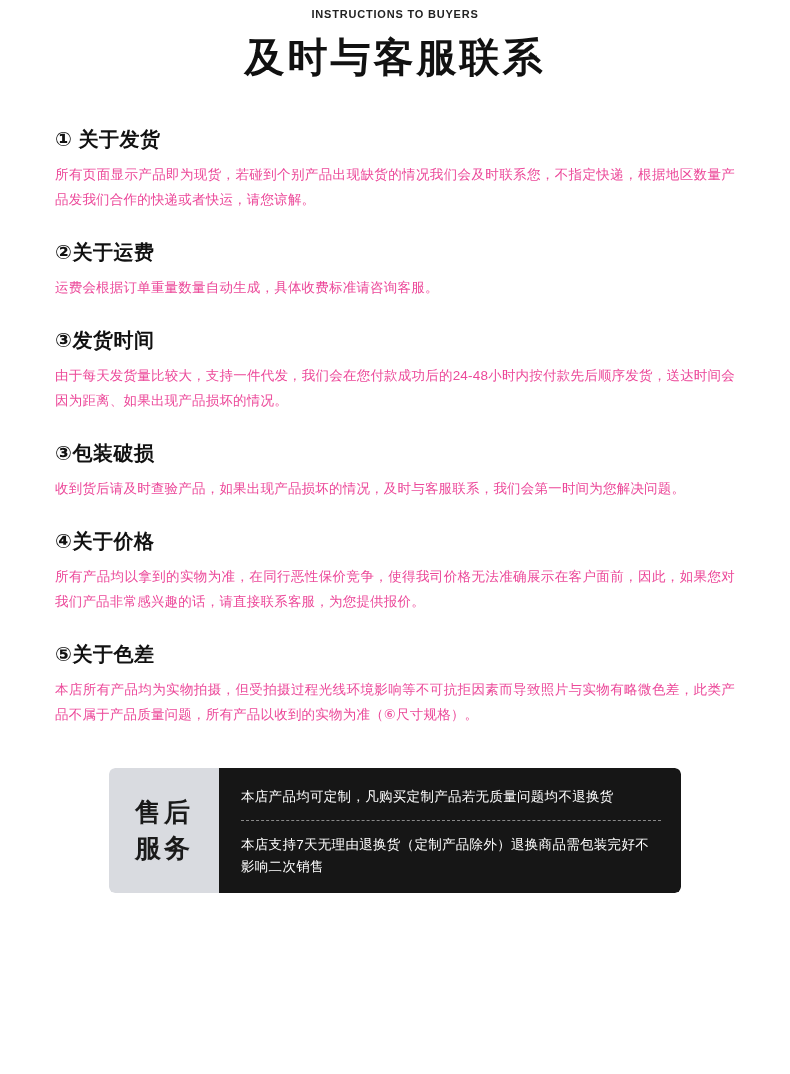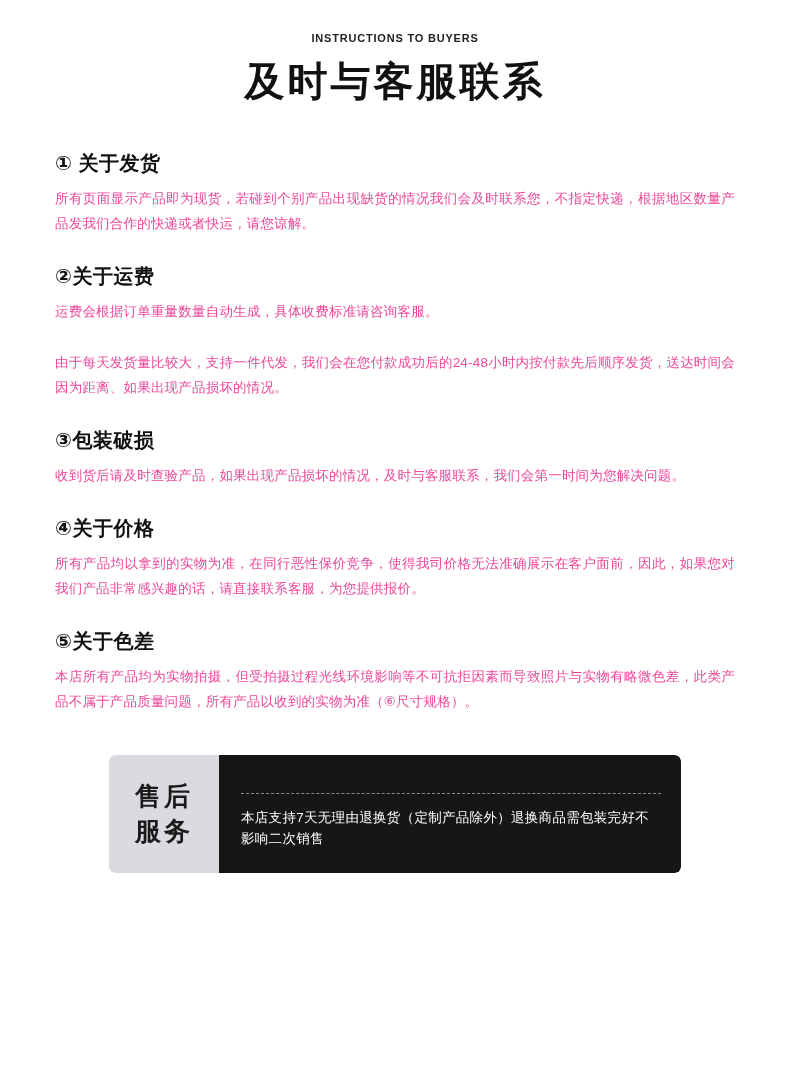--- a/index.html
+++ b/index.html
@@ -19,21 +19,21 @@
     min-height: 1074px;
     position: relative;
     padding: 0;
   }
   .eyebrow {
     text-align: center;
     font-size: 11px;
     letter-spacing: 0.8px;
     color: #222;
     font-weight: 700;
-    padding-top: 32px;
+    padding-top: 8px;
   }
   .main-title {
     text-align: center;
     font-size: 40px;
     font-weight: 700;
     letter-spacing: 3px;
     color: #111;
     margin-top: 14px;
     margin-bottom: 0;
     line-height: 1.15;
@@ -125,20 +125,21 @@
       <div class="section-heading">① 关于发货</div>
       <div class="section-body">所有页面显示产品即为现货，若碰到个别产品出现缺货的情况我们会及时联系您，不指定快递，根据地区数量产品发我们合作的快递或者快运，请您谅解。</div>
     </div>
 
     <div class="section">
       <div class="section-heading">②关于运费</div>
       <div class="section-body">运费会根据订单重量数量自动生成，具体收费标准请咨询客服。</div>
     </div>
 
     <div class="section">
+      <div class="section-heading">③发货时间</div>
       <div class="section-body">由于每天发货量比较大，支持一件代发，我们会在您付款成功后的24-48小时内按付款先后顺序发货，送达时间会因为距离、如果出现产品损坏的情况。</div>
     </div>
 
     <div class="section">
       <div class="section-heading">③包装破损</div>
       <div class="section-body">收到货后请及时查验产品，如果出现产品损坏的情况，及时与客服联系，我们会第一时间为您解决问题。</div>
     </div>
 
     <div class="section">
       <div class="section-heading">④关于价格</div>
@@ -153,19 +154,20 @@
 
   </div>
 
   <div class="footer-wrap">
     <div class="footer-box">
       <div class="footer-left">
         <span>售后</span>
         <span>服务</span>
       </div>
       <div class="footer-right">
+        <div class="footer-line">本店产品均可定制，凡购买定制产品若无质量问题均不退换货</div>
         <hr class="footer-divider">
         <div class="footer-line">本店支持7天无理由退换货（定制产品除外）退换商品需包装完好不影响二次销售</div>
       </div>
     </div>
   </div>
 
 </div>
 
 </body></html>

